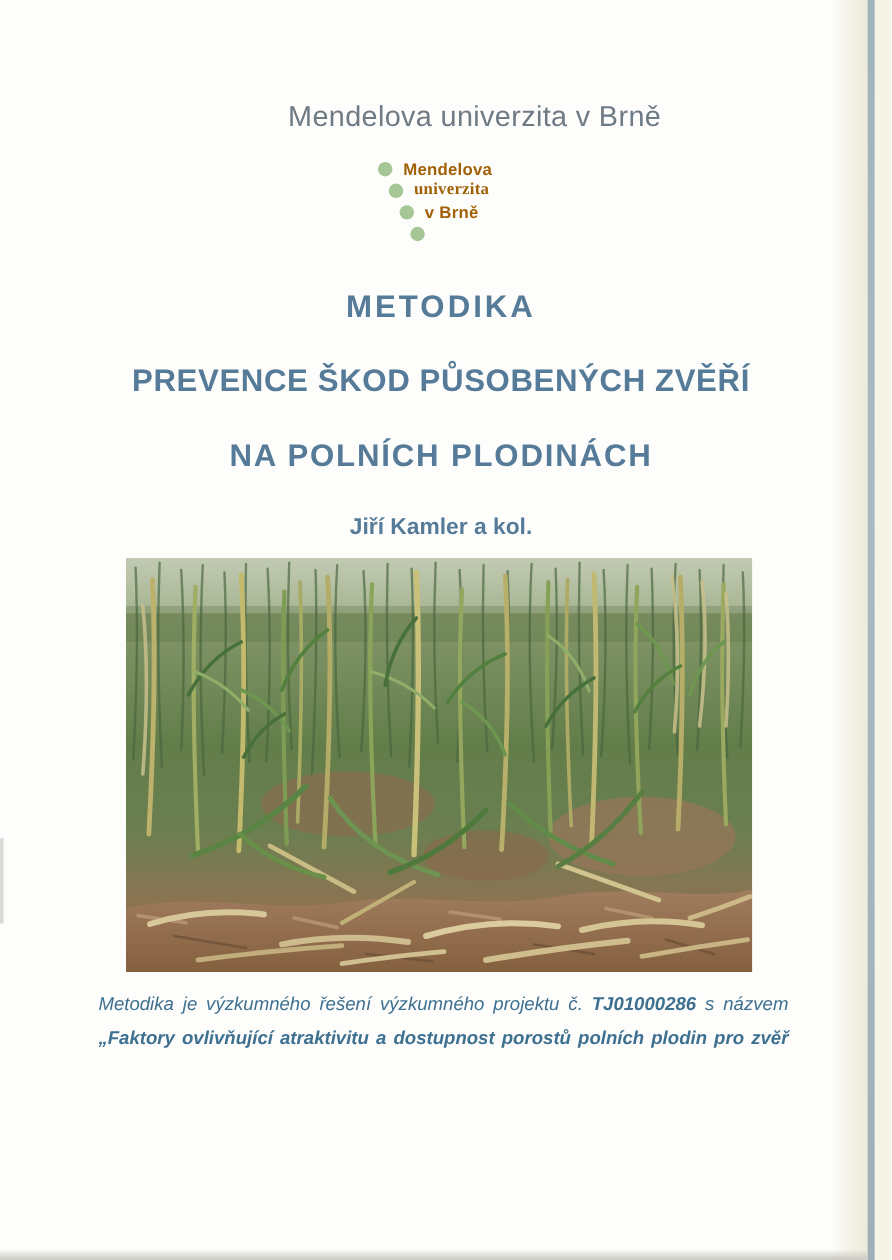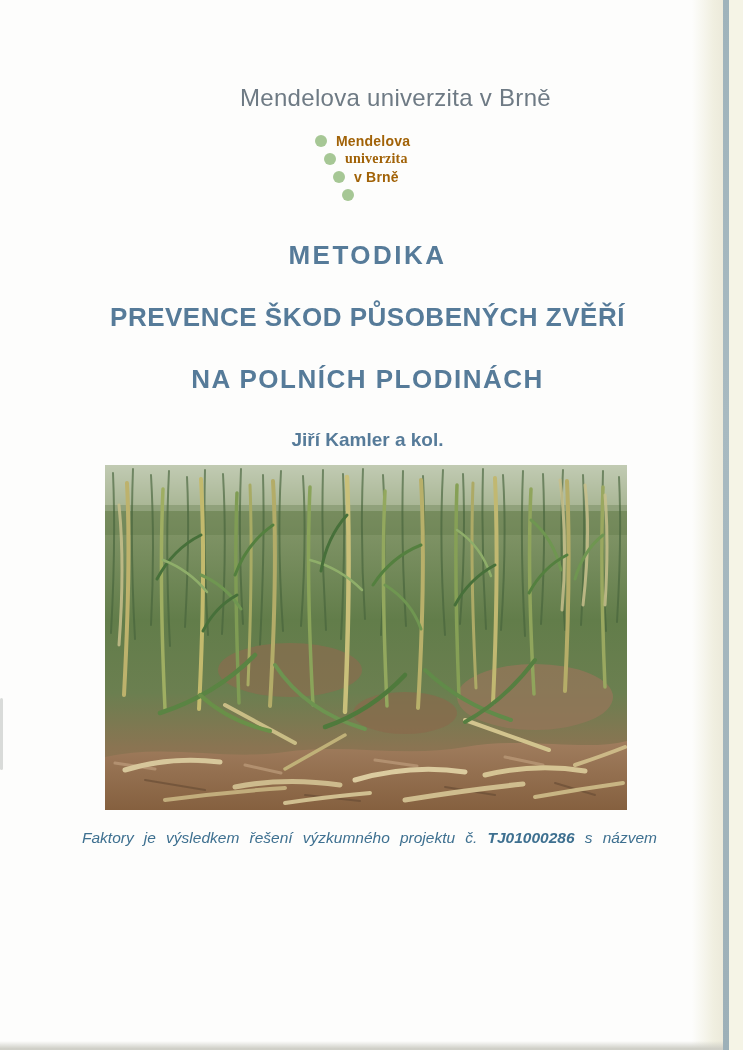--- a/index.html
+++ b/index.html
@@ -211,16 +211,17 @@
         <path d="M170,200 q30,46 90,64" stroke="#6d9450" stroke-width="4"></path>
         <path d="M300,210 q-34,36 -80,52" stroke="#4f7a3c" stroke-width="4.5"></path>
         <path d="M320,205 q36,34 86,50" stroke="#618b49" stroke-width="4"></path>
         <path d="M430,195 q-30,40 -70,62" stroke="#567f41" stroke-width="4"></path>
         <path d="M95,230 q28,26 70,36" stroke="#699048" stroke-width="4"></path>
       </g>
     </svg>
   </div>
 
   <div class="abs note">
-    <div class="nline"><span>Faktory je výsledkem řešení výzkumného projektu č. </span><span class="b">TJ01000286</span><span> s názvem</span></div>
+    <div class="nline"><span>Metodika je výzkumného řešení výzkumného projektu č. </span><span class="b">TJ01000286</span><span> s názvem</span></div>
+    <div class="nline"><span class="b">„Faktory ovlivňující atraktivitu a dostupnost porostů polních plodin pro zvěř</span></div>
   </div>
 
 </div>
 
 </body></html>

